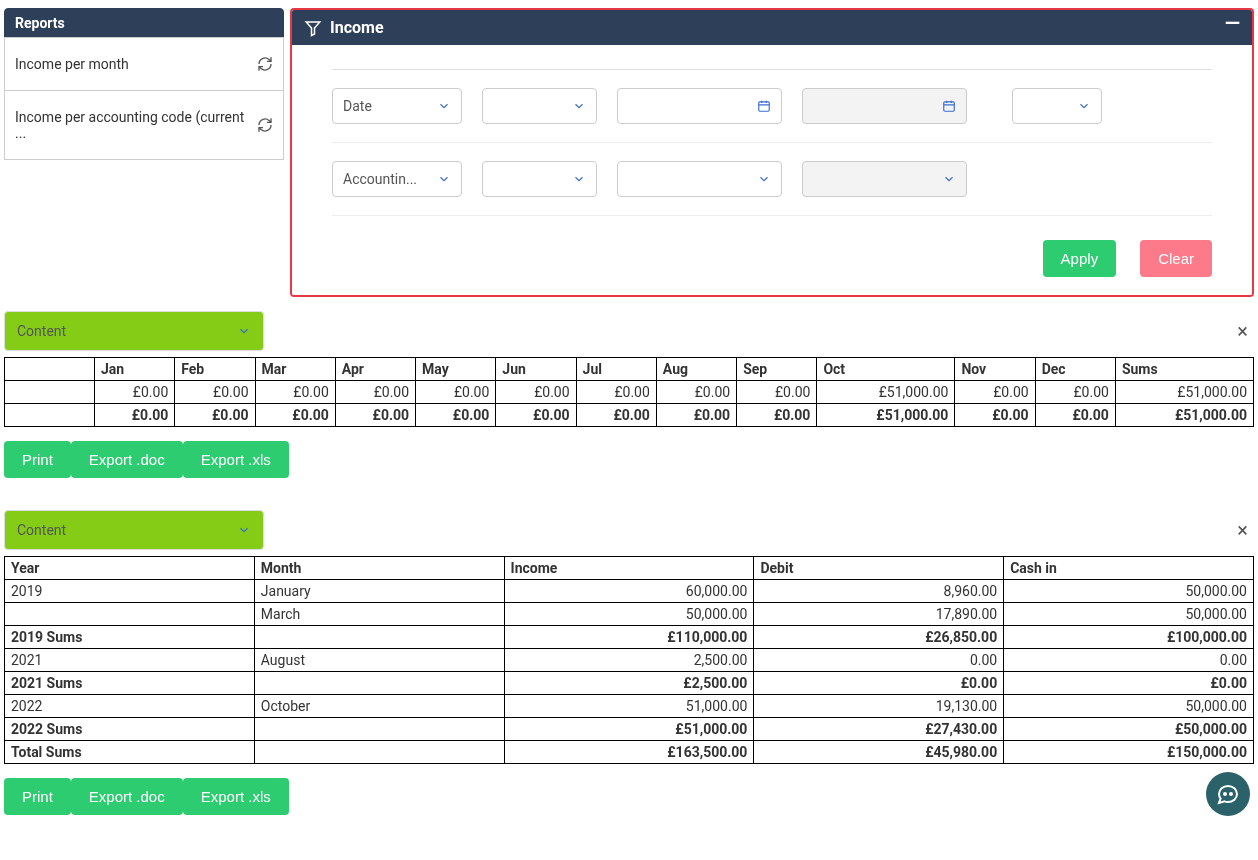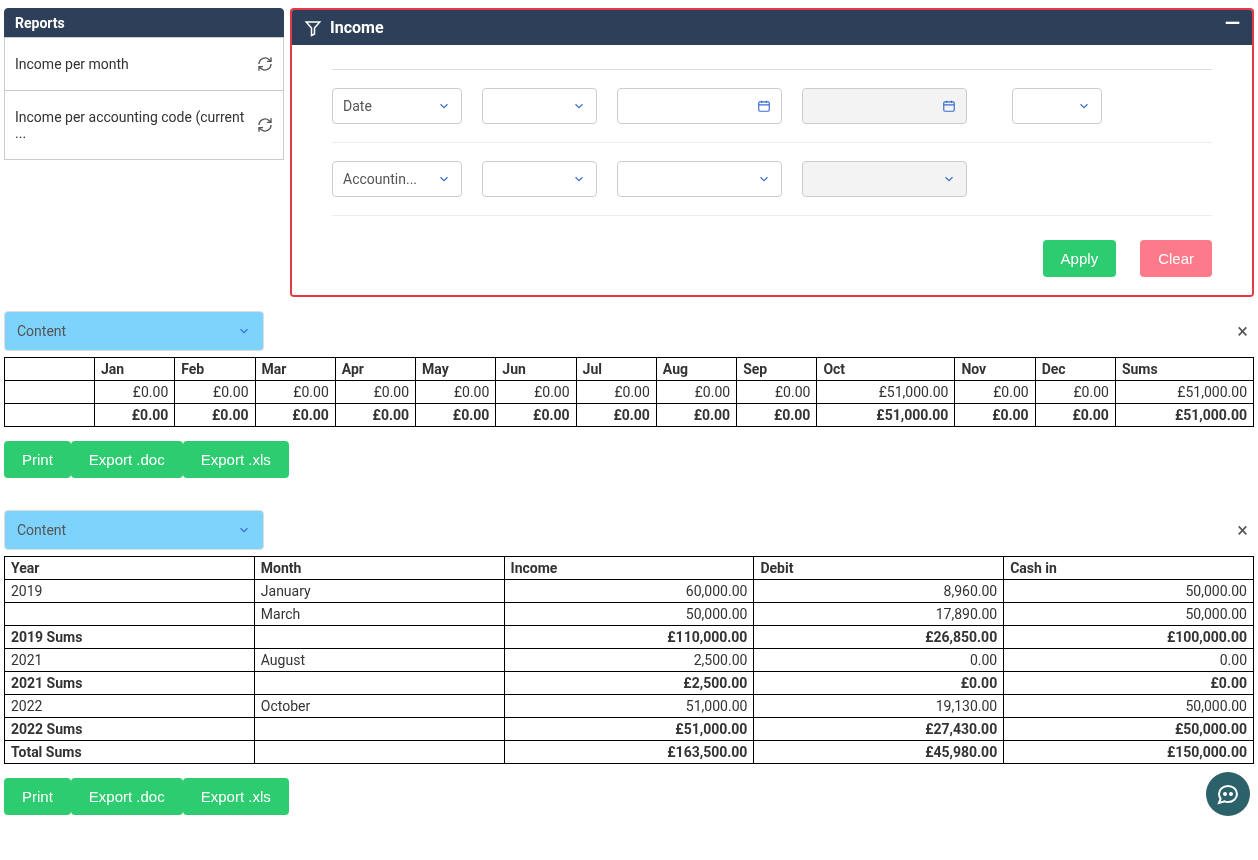--- a/index.html
+++ b/index.html
@@ -86,21 +86,21 @@
     .btn-red { background: #fc7a89; }
     .section { margin-top: 12px; }
     .content-header {
       display:flex; align-items:center;
       padding: 2px 0;
     }
     .content-dd {
       width: 260px; height: 40px;
       border: 1px solid #ddd; border-radius: 4px;
       display:flex; align-items:center; justify-content:space-between;
-      padding: 8px 12px; background:#7dd3fc; cursor:pointer;
+      padding: 8px 12px; background:#84cc16; cursor:pointer;
       color:#555;
     }
     .content-close {
       margin-left:auto; font-size: 20px; color:#555; cursor:pointer; padding-right: 6px;
     }
     table.data { width: 100%; border-collapse: collapse; margin-top: 4px; }
     table.data th, table.data td {
       border: 1px solid #000;
       padding: 3px 6px;
       font-size: 14px;

